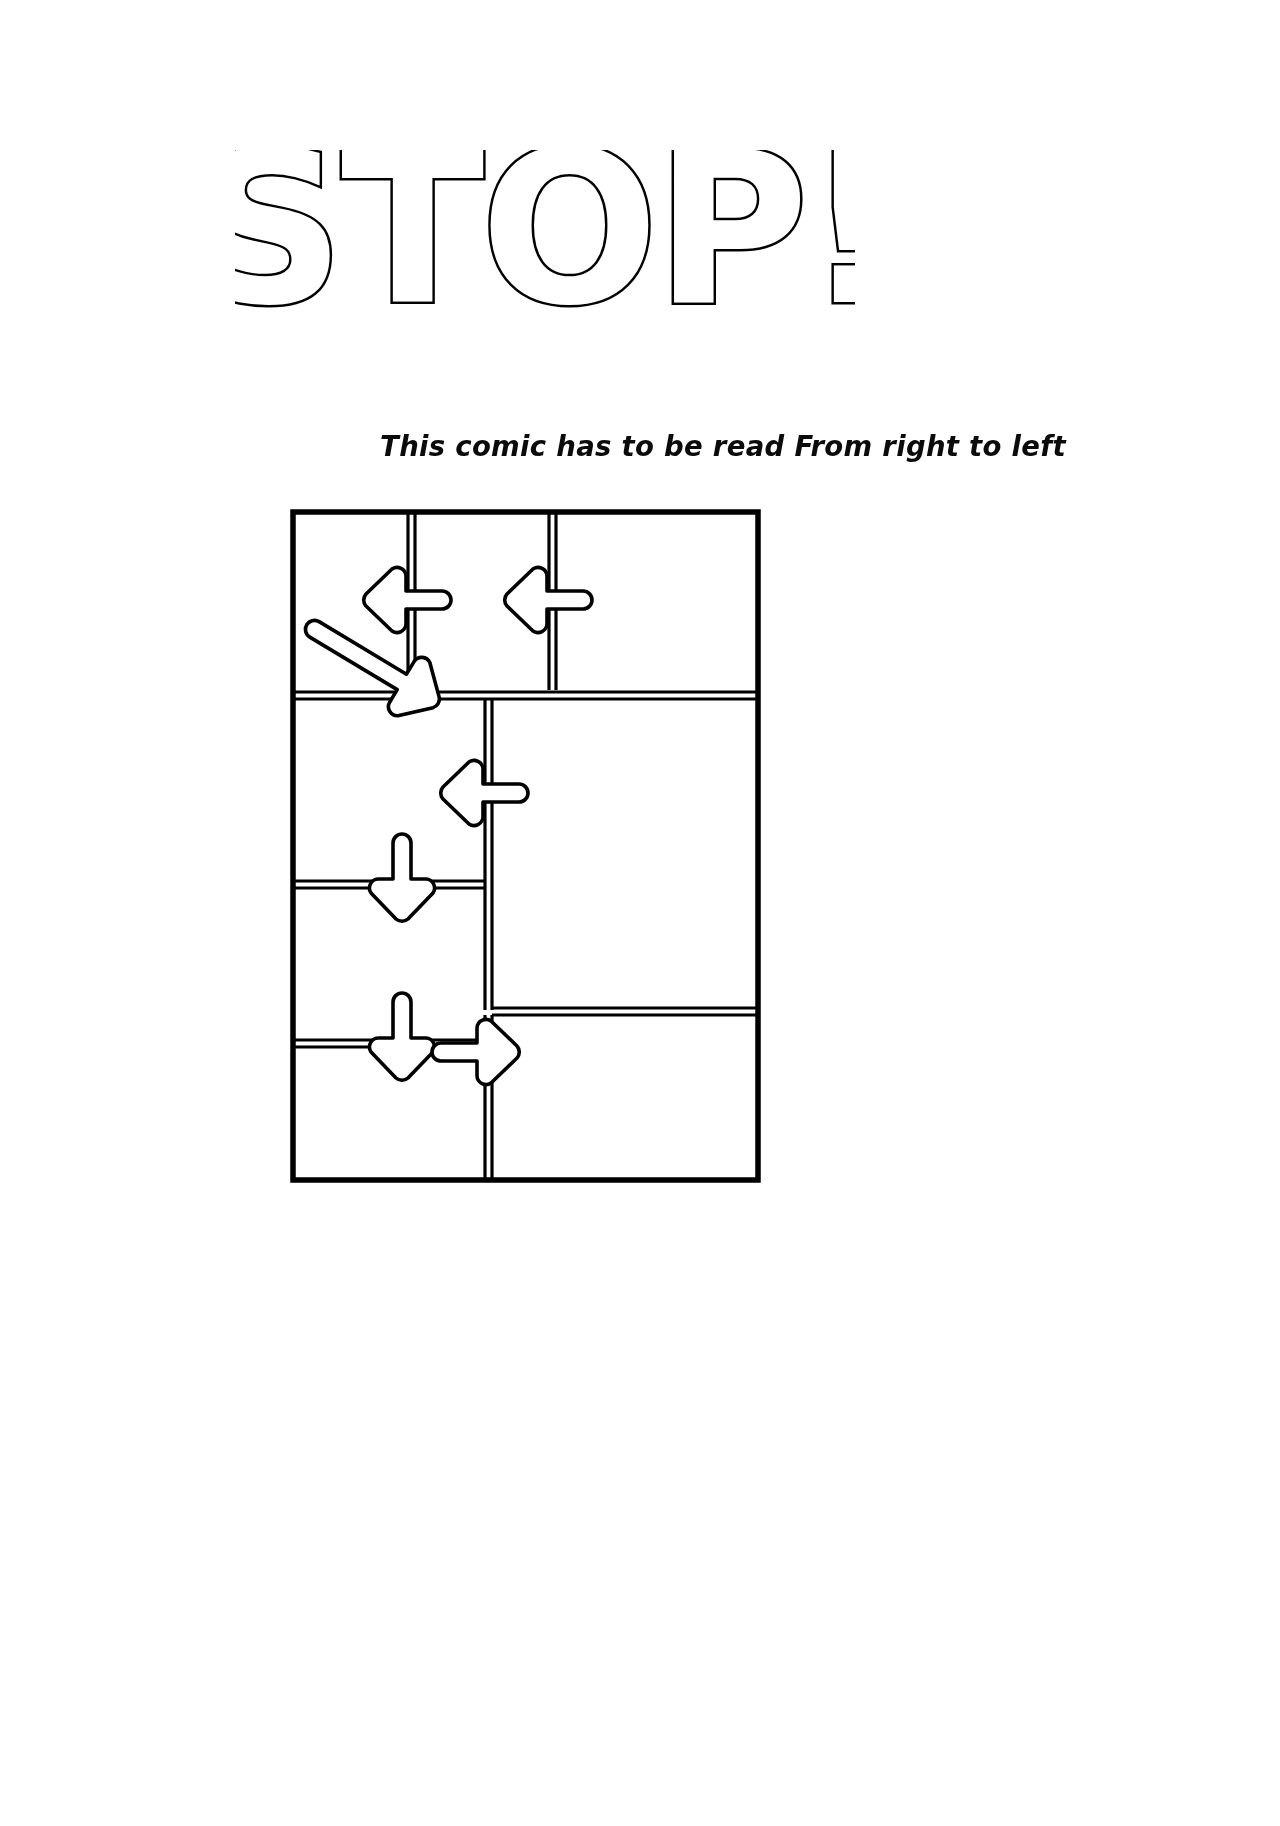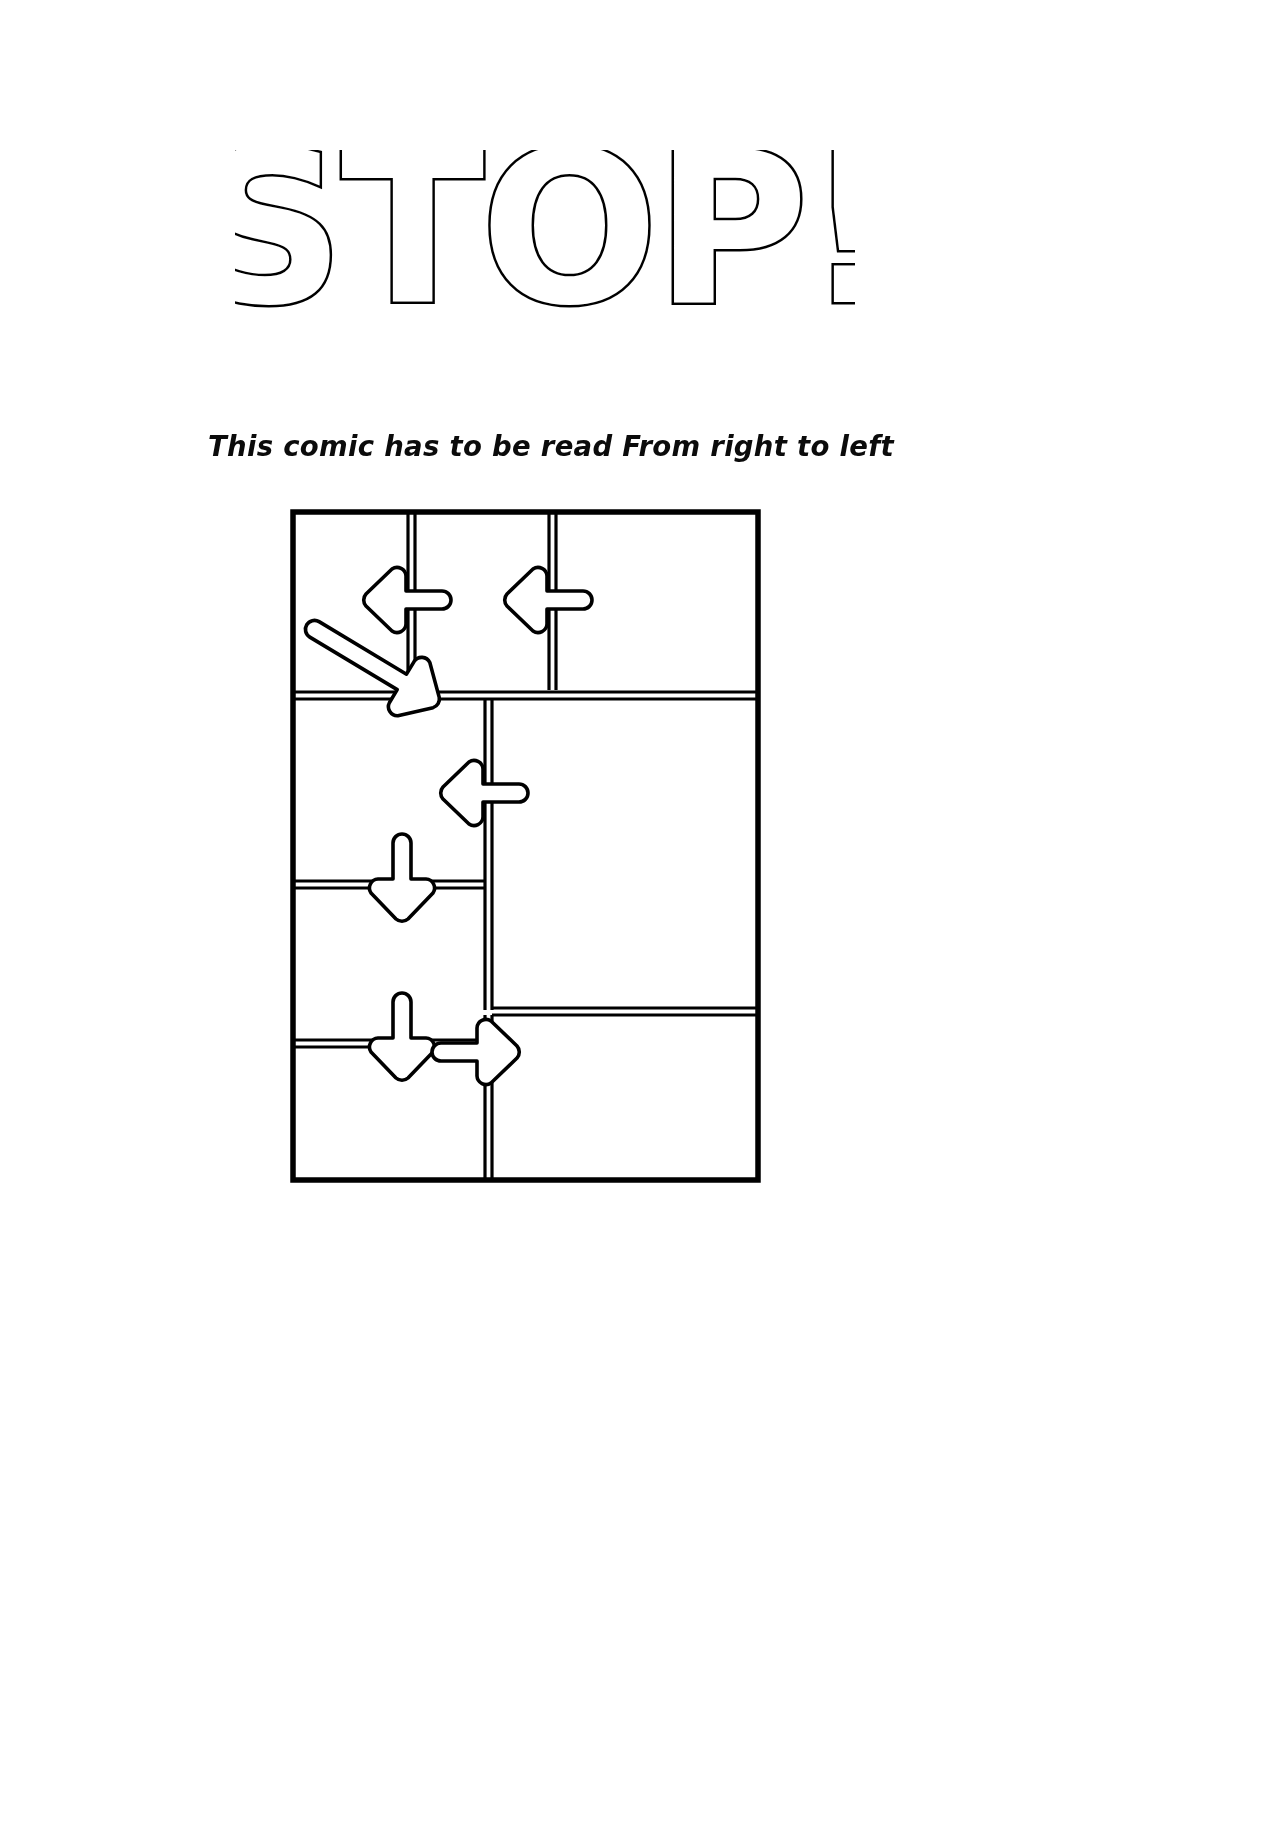--- a/index.html
+++ b/index.html
@@ -46,29 +46,28 @@
     stroke-width: 5;
     paint-order: stroke fill;
   }
 
   
   #subtitle {
     position: absolute;
     left: 0;
     top: 430px;
     width: 1066px;
-    text-align: center;
+    text-align: right;
     font-family: "DejaVu Sans", sans-serif;
     font-style: italic;
     font-weight: bold;
     font-size: 27.5px;
     letter-spacing: 0.3px;
     color: #0b0b0b;
     white-space: nowrap;
-    padding-left: 18px;
   }
 
   
   #diagram {
     position: absolute;
     left: 0;
     top: 490px;
     width: 1066px;
     height: 730px;
   }

